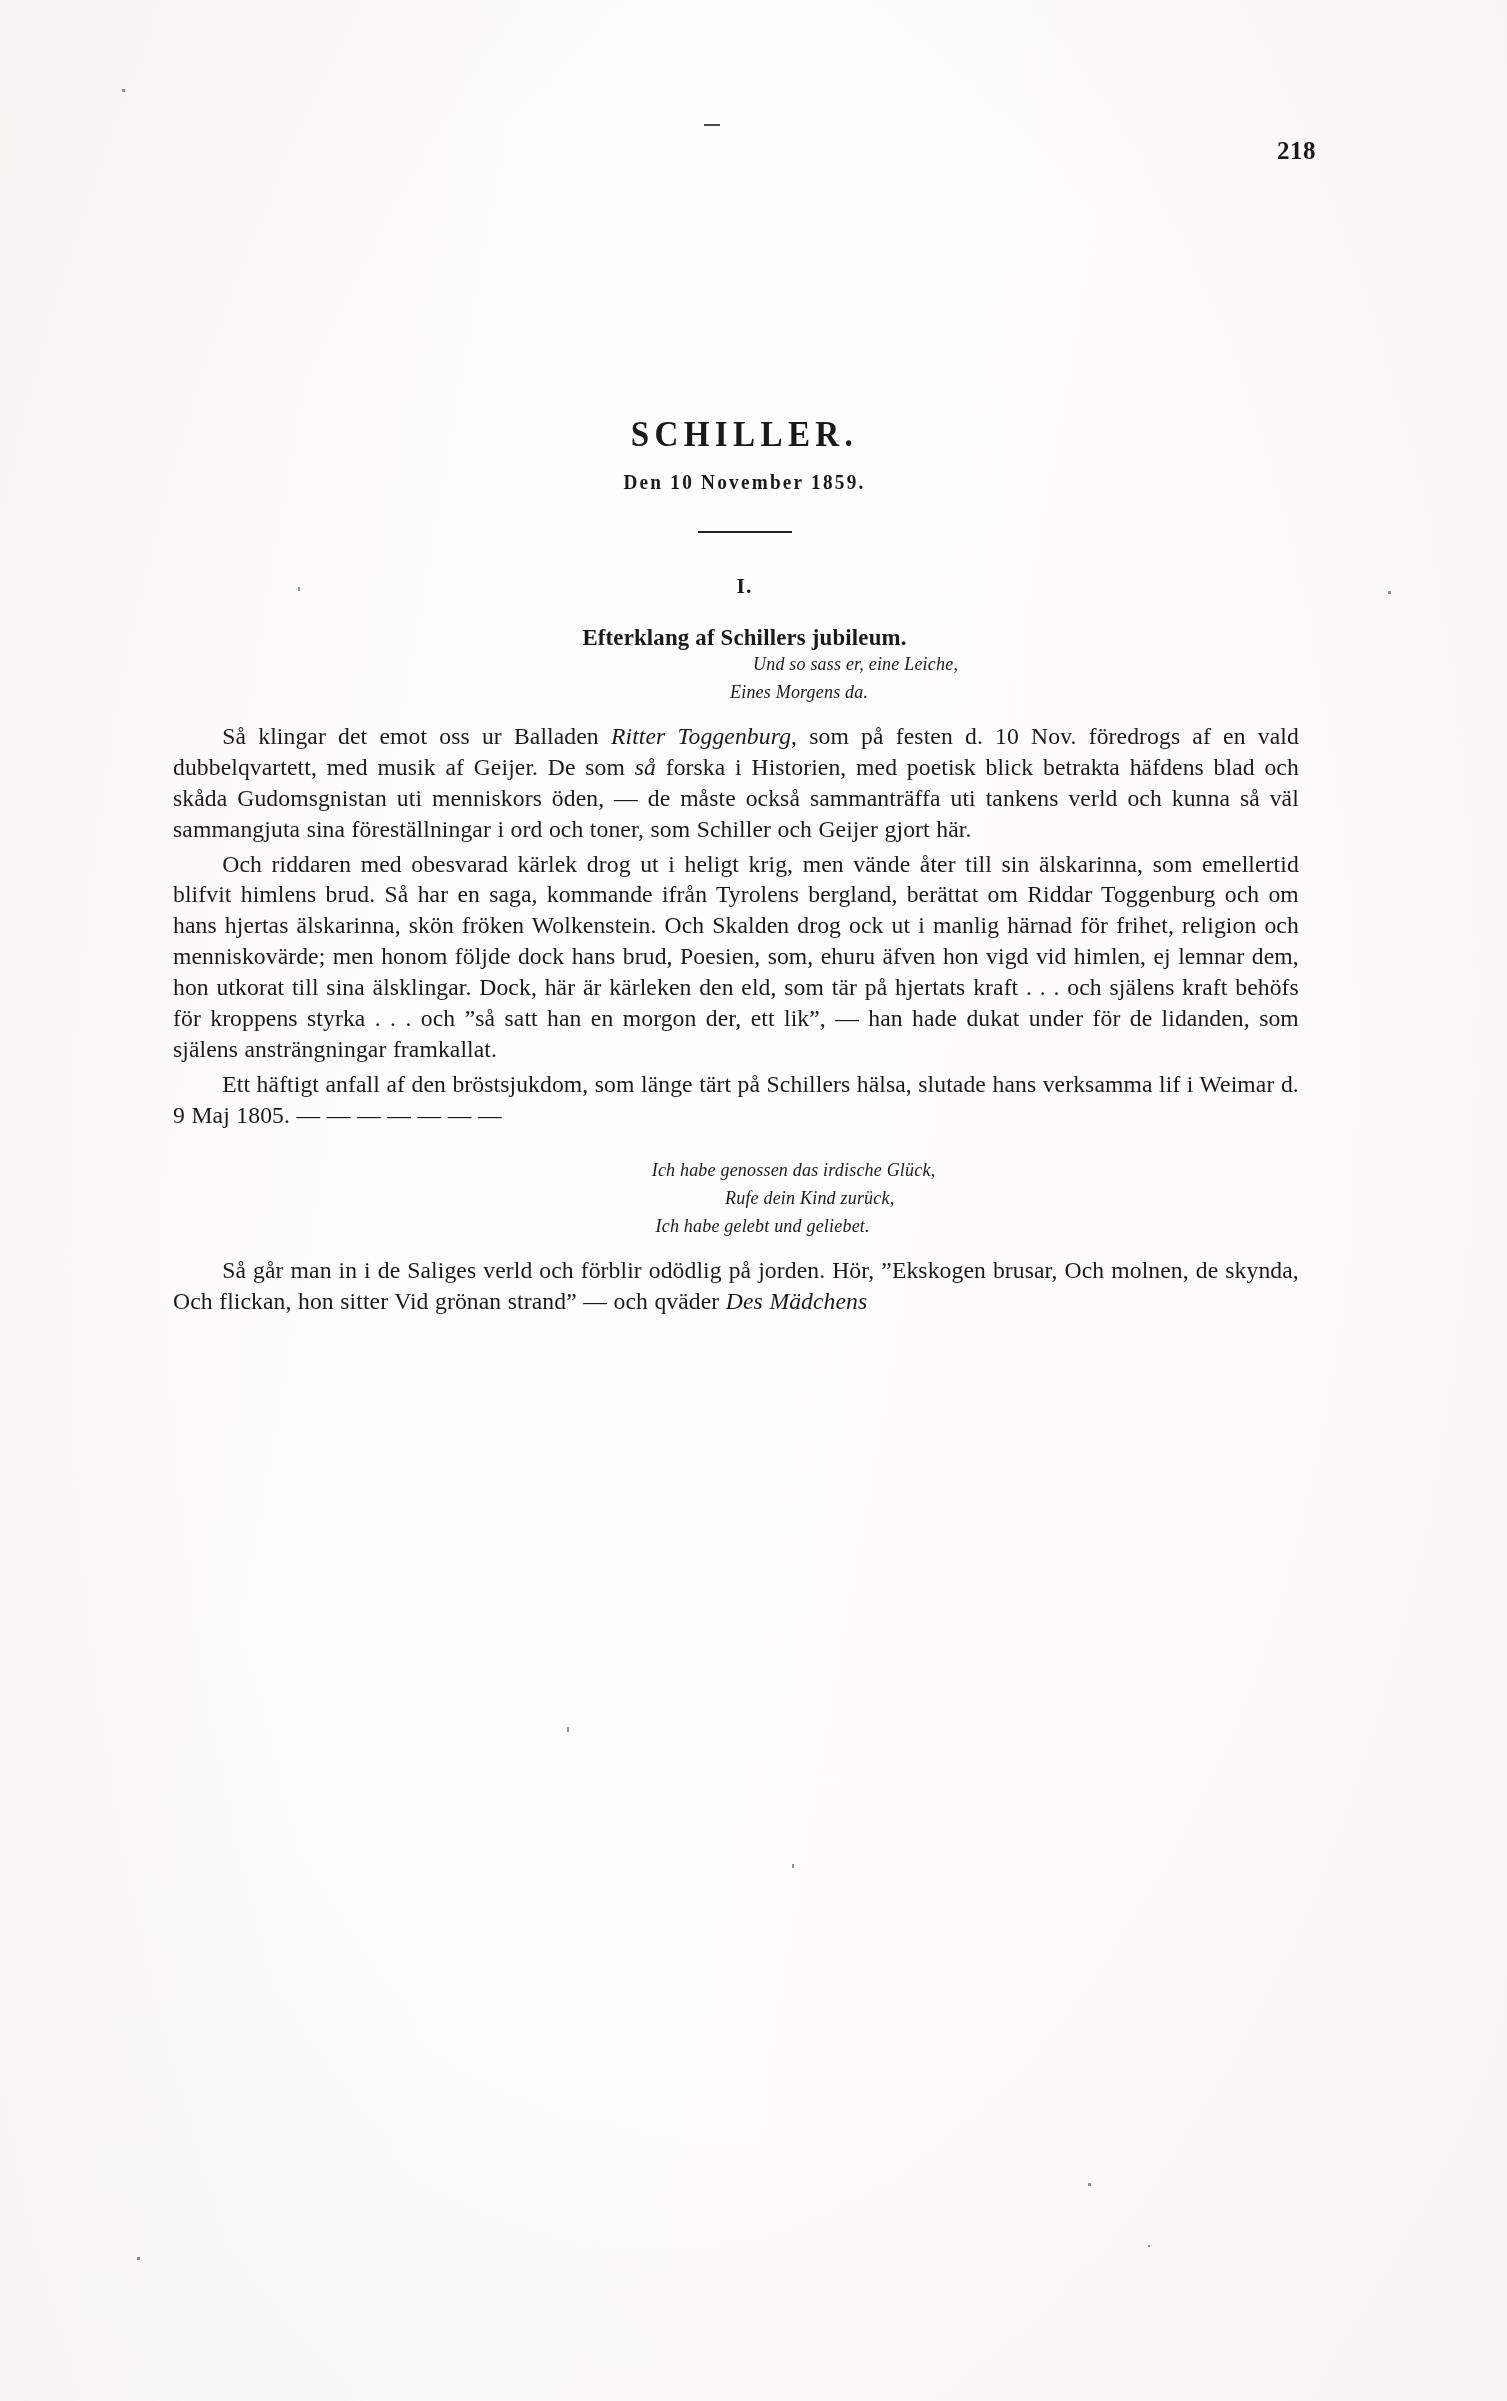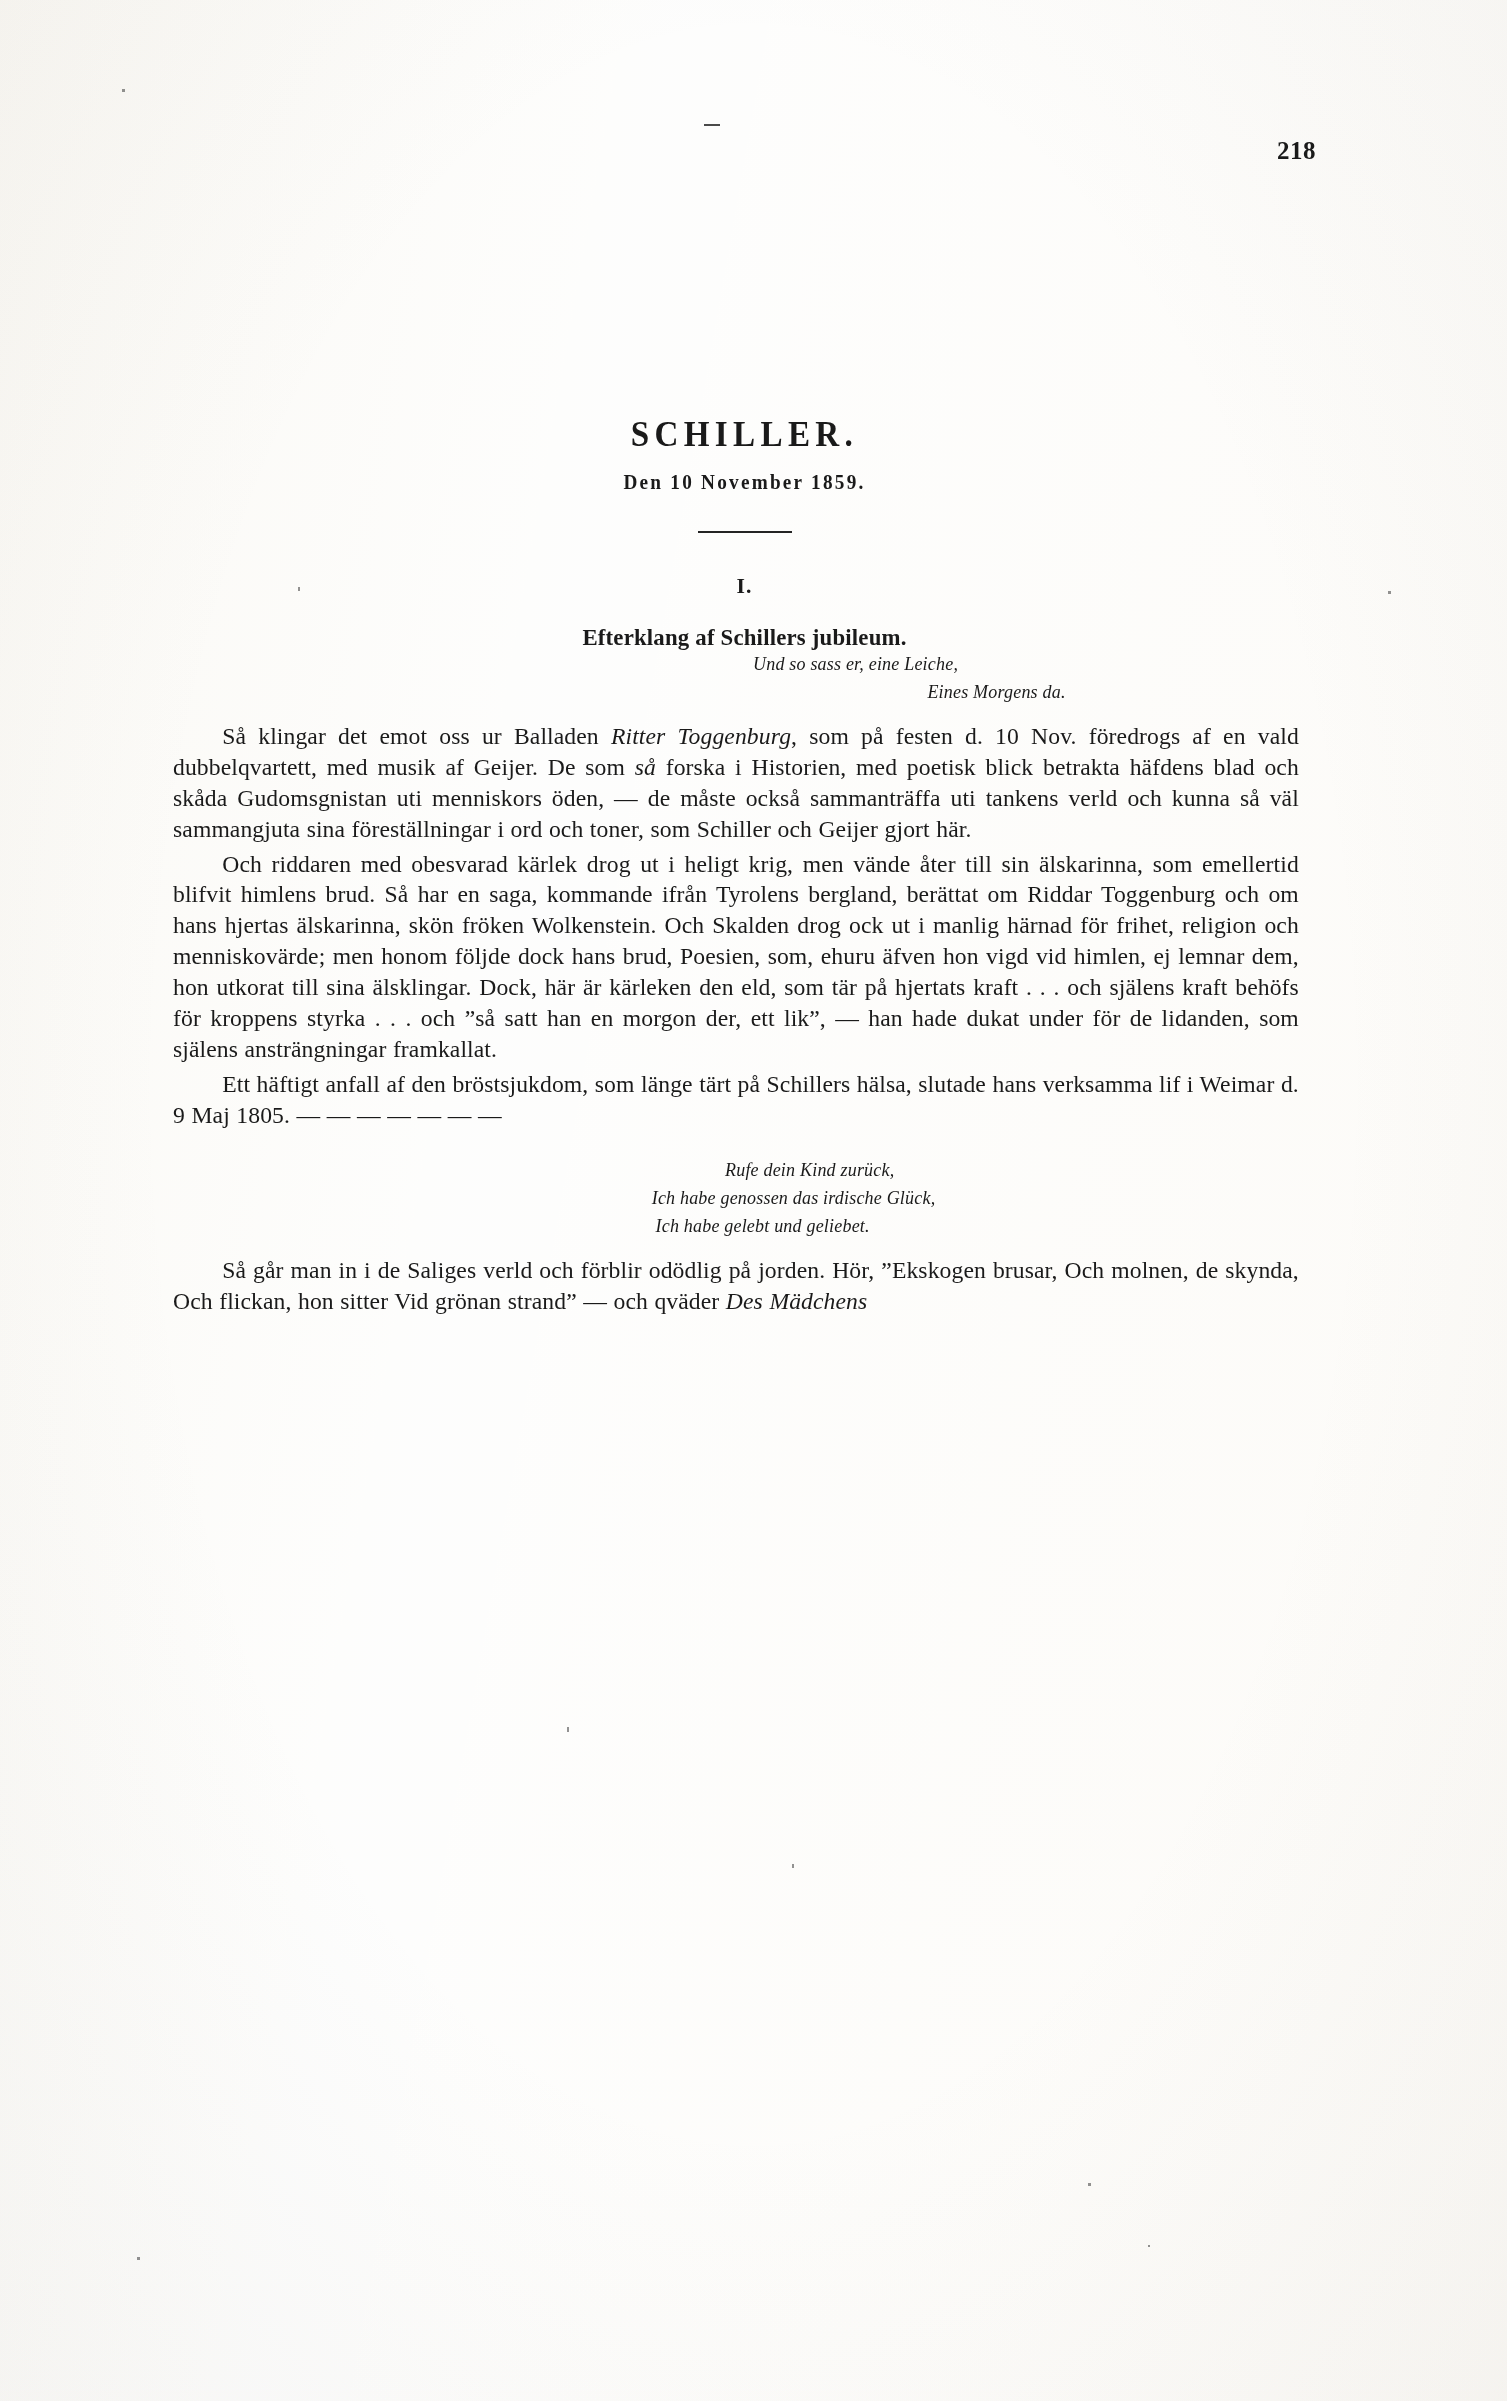--- a/index.html
+++ b/index.html
@@ -109,21 +109,21 @@
     letter-spacing: 0.2px;
   }
   .epigraph.right-block {
     margin-left: auto;
     width: 567px;
     margin-right: 53px;
     text-align: left;
   }
   .epigraph .line { white-space: nowrap; }
   .epi-1 { padding-left: 57px; }
-  .epi-2 { padding-left: 34px; text-align: center; }
+  .epi-2 { padding-left: 34px; }
 
   .epigraph.center-block {
     margin-top: 26px;
     margin-left: 471px;
     width: 600px;
     text-align: left;
   }
   .epi-b1 { padding-left: 81px; }
   .epi-b2 { padding-left: 7.7px; }
   .epi-b3 { padding-left: 11.5px; }
@@ -182,22 +182,22 @@
       <div class="line epi-2">Eines Morgens da.</div>
     </div>
 
     <div class="para first" id="para-1"><span class="indent"></span><span>Så klingar det emot oss ur Balladen </span><i>Ritter Toggenburg</i><span>, som på festen d. 10 Nov. föredrogs af en vald dubbelqvartett, med musik af Geijer. De som </span><i>så</i><span> forska i Historien, med poetisk blick betrakta häfdens blad och skåda Gudomsgnistan uti menniskors öden, — de måste också sammanträffa uti tankens verld och kunna så väl sammangjuta sina föreställningar i ord och toner, som Schiller och Geijer gjort här.</span></div>
 
     <div class="para" id="para-2"><span class="indent"></span><span>Och riddaren med obesvarad kärlek drog ut i heligt krig, men vände åter till sin älskarinna, som emellertid blifvit himlens brud. Så har en saga, kommande ifrån Tyrolens bergland, berättat om Riddar Toggenburg och om hans hjertas älskarinna, skön fröken Wolkenstein. Och Skalden drog ock ut i manlig härnad för frihet, religion och menniskovärde; men honom följde dock hans brud, Poesien, som, ehuru äfven hon vigd vid himlen, ej lemnar dem, hon utkorat till sina älsklingar. Dock, här är kärleken den eld, som tär på hjertats kraft . . . och själens kraft behöfs för kroppens styrka . . . och ”så satt han en morgon der, ett lik”, — han hade dukat under för de lidanden, som själens ansträngningar framkallat.</span></div>
 
     <div class="para" id="para-3"><span class="indent"></span><span>Ett häftigt anfall af den bröstsjukdom, som länge tärt på Schillers hälsa, slutade hans verksamma lif i Weimar d. 9 Maj 1805. — — — — — — —</span></div>
 
     <div class="epigraph center-block">
+      <div class="line epi-b2">Ich habe genossen das irdische Glück,</div>
       <div class="line epi-b1">Rufe dein Kind zurück,</div>
-      <div class="line epi-b2">Ich habe genossen das irdische Glück,</div>
       <div class="line epi-b3">Ich habe gelebt und geliebet.</div>
     </div>
 
     <div class="para" id="para-4"><span class="indent"></span><span>Så går man in i de Saliges verld och förblir odödlig på jorden. Hör, ”Ekskogen brusar, Och molnen, de skynda, Och flickan, hon sitter Vid grönan strand” — och qväder </span><i>Des Mädchens</i></div>
 
   </div>
 
   <span class="speck" style="left:122px;  top:89px;  width:3.4px;  height:3.4px;"></span>
   <span class="speck" style="left:1388px; top:591px; width:2.9px;  height:2.9px;"></span>
   <span class="speck" style="left:298px;  top:587px; width:2.4px;  height:4.3px;"></span>

